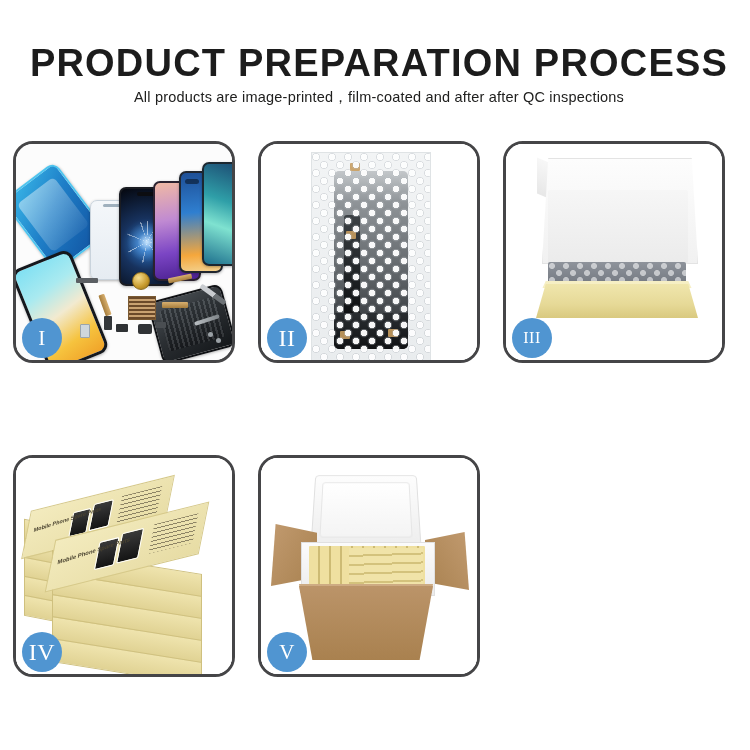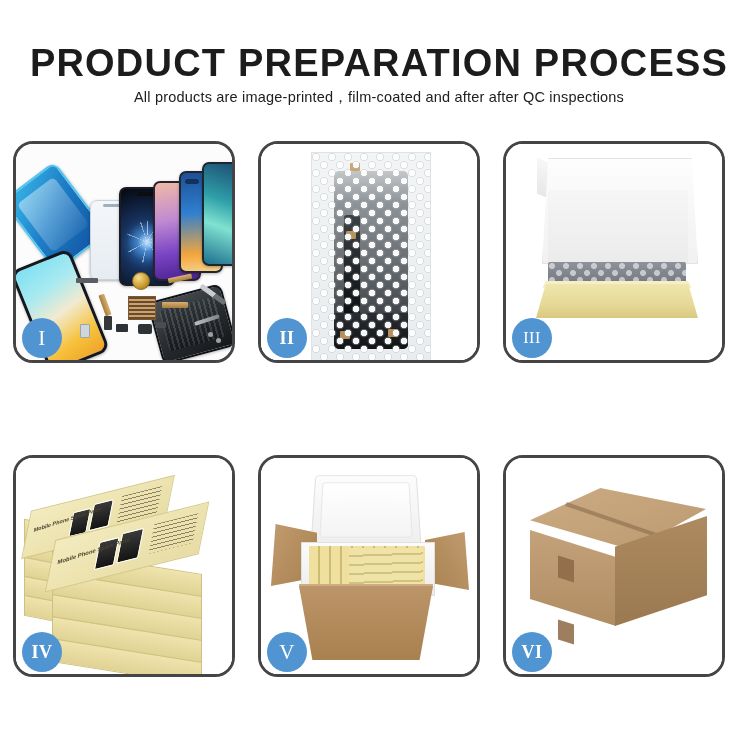--- a/index.html
+++ b/index.html
@@ -95,21 +95,21 @@
     border-radius: 50%;
     background: #5095d1;
     color: #ffffff;
     font-family: "Liberation Serif", serif;
     font-size: 21px;
     line-height: 40px;
     text-align: center;
     letter-spacing: 0.5px;
     z-index: 40;
   }
-  .badge.wide { font-size: 18px; font-weight: bold; }
+  .badge.wide { font-size: 24px; }
   .badge.xwide { font-size: 16px; }
 
   
   .p1 { position: absolute; inset: 0; }
   .phone {
     position: absolute;
     border-radius: 7px;
     box-shadow: 0 1px 3px rgba(0,0,0,.30);
     overflow: hidden;
   }
@@ -581,28 +581,15 @@
           <div class="foamcase"></div>
           <div class="innerboxes"></div>
           <div class="innerboxes2"></div>
           <div class="rim"></div>
           <div class="body"></div>
         </div>
         <div class="badge">V</div>
       </div>
     </div>
 
-    <div class="panel r1 c2">
-      <div class="stage">
-        <div class="p6">
-          <div class="top"></div>
-          <div class="seam"></div>
-          <div class="left"></div>
-          <div class="right"></div>
-          <div class="tapeA"></div>
-          <div class="tapeB"></div>
-        </div>
-        <div class="badge wide">VI</div>
-      </div>
-    </div>
 
   </div>
 </div>
 
 </body></html>

